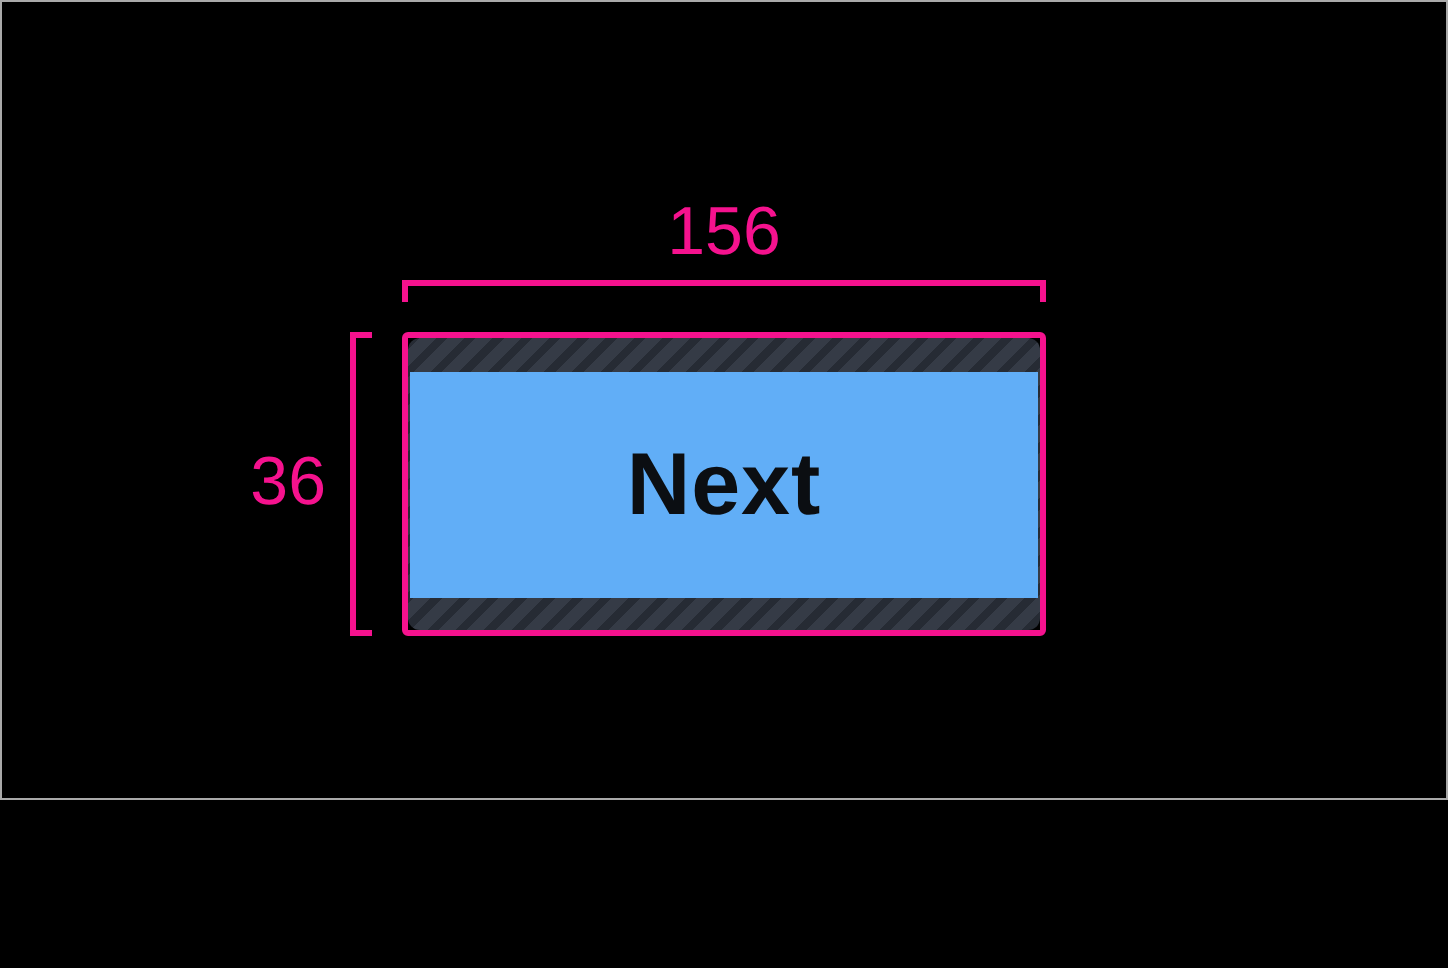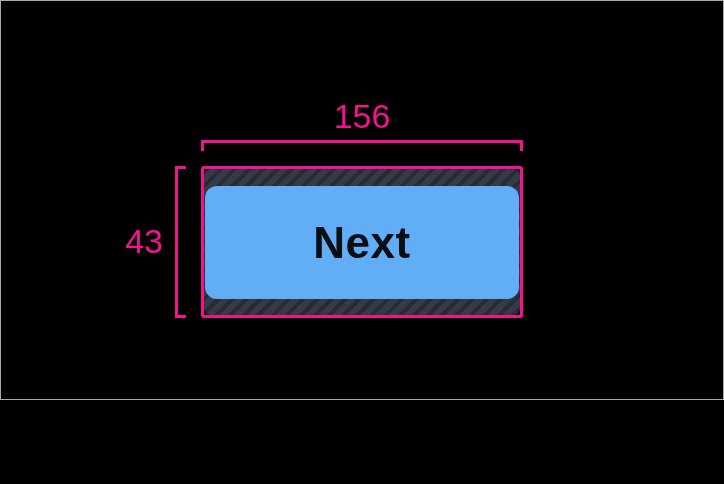--- a/index.html
+++ b/index.html
@@ -88,42 +88,42 @@
     display: flex;
     align-items: center;
     justify-content: center;
     padding: 17px 1px 16px 1px;
   }
   .next-button {
     width: 100%;
     height: 100%;
     background: var(--button-fill);
     border: none;
-    border-radius: 12px;
+    border-radius: 0;
     display: flex;
     align-items: center;
     justify-content: center;
     color: var(--button-text);
     font-family: "Liberation Sans", "DejaVu Sans", sans-serif;
     font-size: 44px;
     font-weight: bold;
     letter-spacing: 0.5px;
     cursor: pointer;
   }
 </style>
 </head>
 <body>
 
 <div class="frame">
 
   <div class="dim-label width">156</div>
 
   <div class="bracket-width"></div>
 
-  <div class="dim-label height">43</div>
+  <div class="dim-label height">36</div>
 
   <div class="bracket-height"></div>
 
   <div class="selection-box">
     <div class="padding-area">
       <button class="next-button">
         <span>Next</span>
       </button>
     </div>
   </div>

